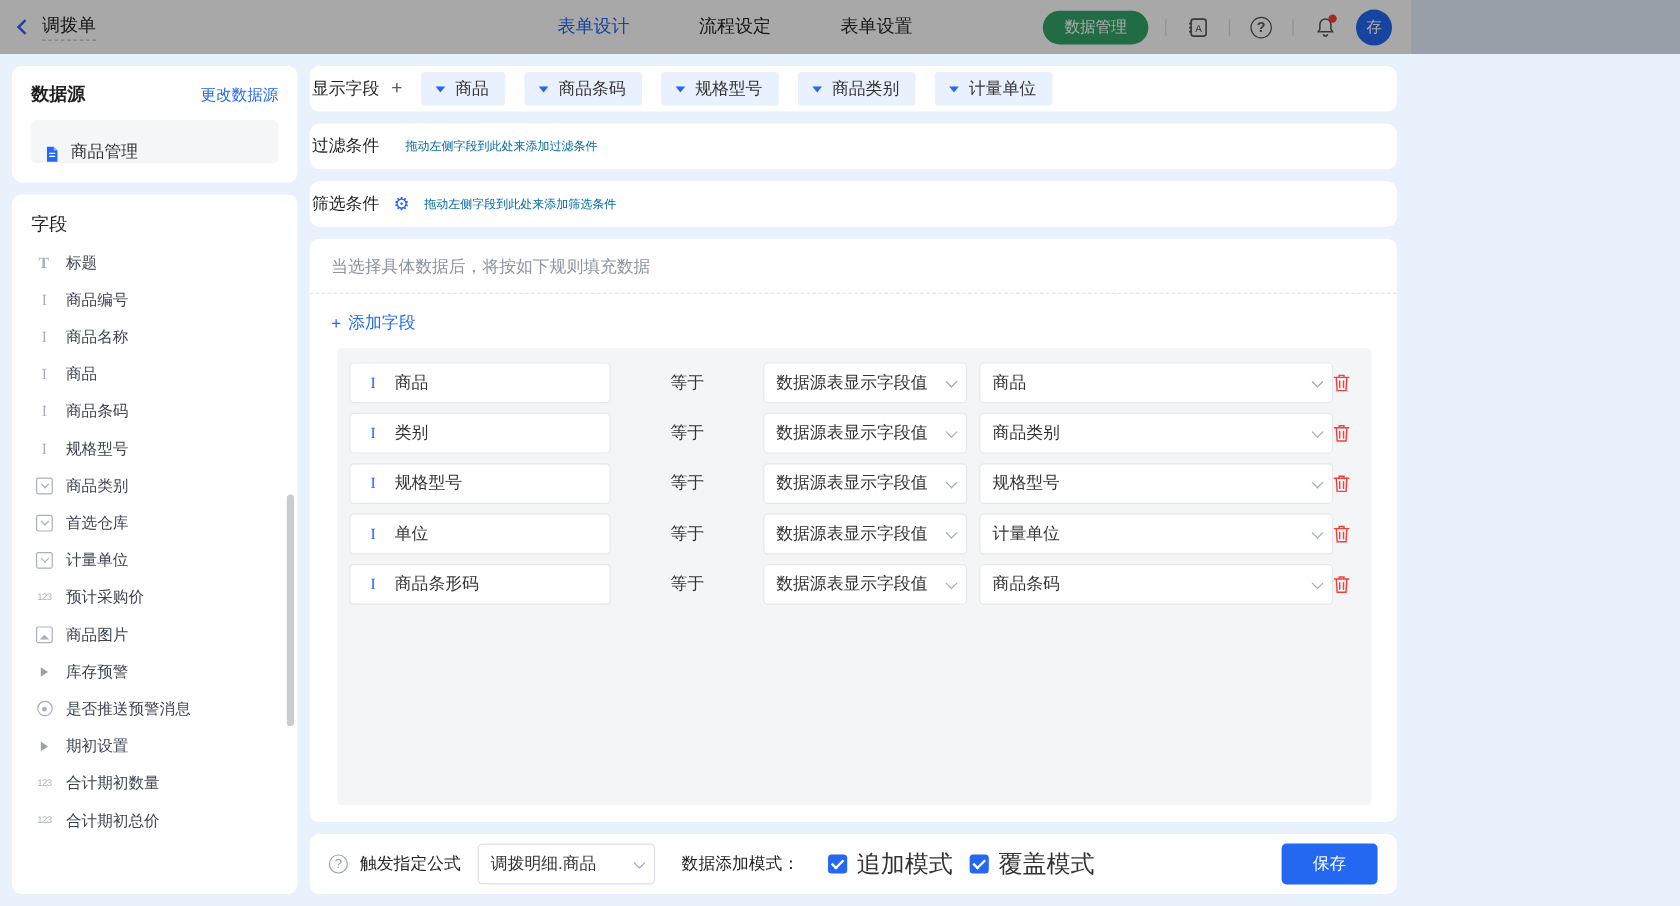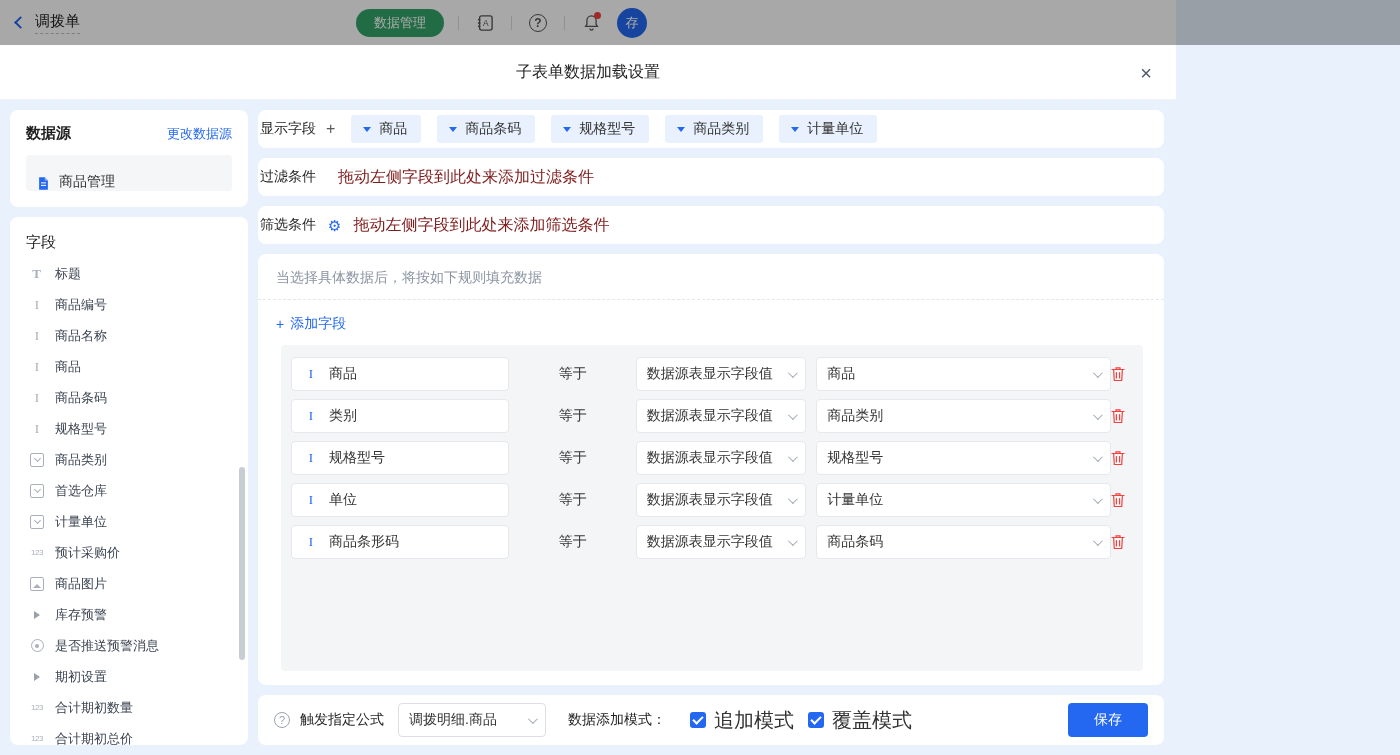--- a/index.html
+++ b/index.html
@@ -60,21 +60,21 @@
   .side-scrollbar { position:absolute; right:3px; top:250px; width:6px; height:193px; background:#c8cdd4; border-radius:3px; }
 
   
   .main { flex:1; display:flex; flex-direction:column; gap:10px; min-width:0; }
   .bar-card { height:38px; flex:0 0 38px; display:flex; align-items:center; padding:0 2px; gap:10px; }
   .bar-label { font-size:14px; color:#1f1f1f; white-space:nowrap; }
   .add-plus { font-size:16px; color:#595959; cursor:pointer; margin-right:6px; }
   .tags { display:flex; gap:16px; }
   .tag { height:28px; background:#e8f1fd; border-radius:3px; display:flex; align-items:center; gap:8px; padding:0 14px 0 12px; font-size:14px; color:#333; cursor:pointer; }
   .tri-down { width:0; height:0; border-left:4px solid transparent; border-right:4px solid transparent; border-top:5px solid #2468f2; }
-  .placeholder { font-size:16px; color:#7f1d1d; margin-left:12px; }
+  .placeholder { font-size:10px; color:#0369a1; margin-left:12px; }
   .gear { color:#2468f2; font-size:15px; line-height:1; cursor:pointer; margin-left:2px; }
 
   .rules-card { flex:1; display:flex; flex-direction:column; overflow:hidden; }
   .rules-note { font-size:14px; color:#8b94a3; padding:15px 18px 12px; }
   .rules-divider { border-top:1px dashed #e3e6eb; }
   .add-field { display:flex; align-items:center; gap:6px; color:#2468f2; font-size:14px; padding:15px 18px 12px; cursor:pointer; width:fit-content; }
   .rules-panel { flex:1; background:#f4f5f7; border-radius:4px; margin:0 21px 14px 23px; padding:12px 18px 12px 10px; display:flex; flex-direction:column; gap:8px; overflow:hidden; }
   .rule-row { display:flex; align-items:center; flex:0 0 34px; }
   .rule-field { width:220px; height:34px; background:#fff; border:1px solid #e6e8ec; border-radius:4px; display:flex; align-items:center; gap:9px; padding:0 10px; font-size:14px; color:#333; }
   .rule-field .fi { color:#2468f2; }
@@ -99,20 +99,25 @@
 </head>
 <body>
 
 <div class="stage">
 
   <div class="topbar">
     <div class="tb-left">
       <span class="chev-left"></span>
       <span class="tb-title">调拨单</span>
     </div>
+    <div class="tb-tabs">
+        <div class="tb-tab active">表单设计</div>
+        <div class="tb-tab">流程设定</div>
+        <div class="tb-tab">表单设置</div>
+      </div>
     <div class="tb-right">
       <div class="pill-green" style="background:#35a56a;">数据管理</div>
       <div class="tb-divider"></div>
       <div class="tb-ic">
         <svg width="20" height="20" viewBox="0 0 24 24">
             <rect x="5.5" y="3.5" width="15" height="17" rx="2.5" fill="none" stroke="#555" stroke-width="1.6"></rect>
             <path d="M3.5 8h3M3.5 12h3M3.5 16h3" stroke="#555" stroke-width="1.6"></path>
             <text x="13" y="16" font-size="10" text-anchor="middle" fill="#555" font-family="Liberation Sans,sans-serif">A</text>
           </svg>
       </div>
@@ -126,24 +131,20 @@
             <path d="M12 3.5c-3.2 0-5.8 2.6-5.8 5.8v4.9L4.5 17h15l-1.7-2.8V9.3c0-3.2-2.6-5.8-5.8-5.8z" fill="none" stroke="#555" stroke-width="1.6"></path>
             <path d="M10 19.5a2 2 0 004 0" fill="none" stroke="#555" stroke-width="1.6"></path>
           </svg>
         <span class="red-dot"></span>
       </div>
       <div class="avatar" style="background:#2468f2;">存</div>
     </div>
     <div class="dim"></div>
   </div>
 
-  <div class="modal-header">
-    <span class="modal-title">子表单数据加载设置</span>
-    <span class="modal-close">×</span>
-  </div>
 
   <div class="modal-body">
 
     <div class="sidebar">
       <div class="card ds-card">
         <div class="ds-head">
           <span class="ds-title">数据源</span>
           <span class="ds-link">更改数据源</span>
         </div>
         <div class="ds-item">

